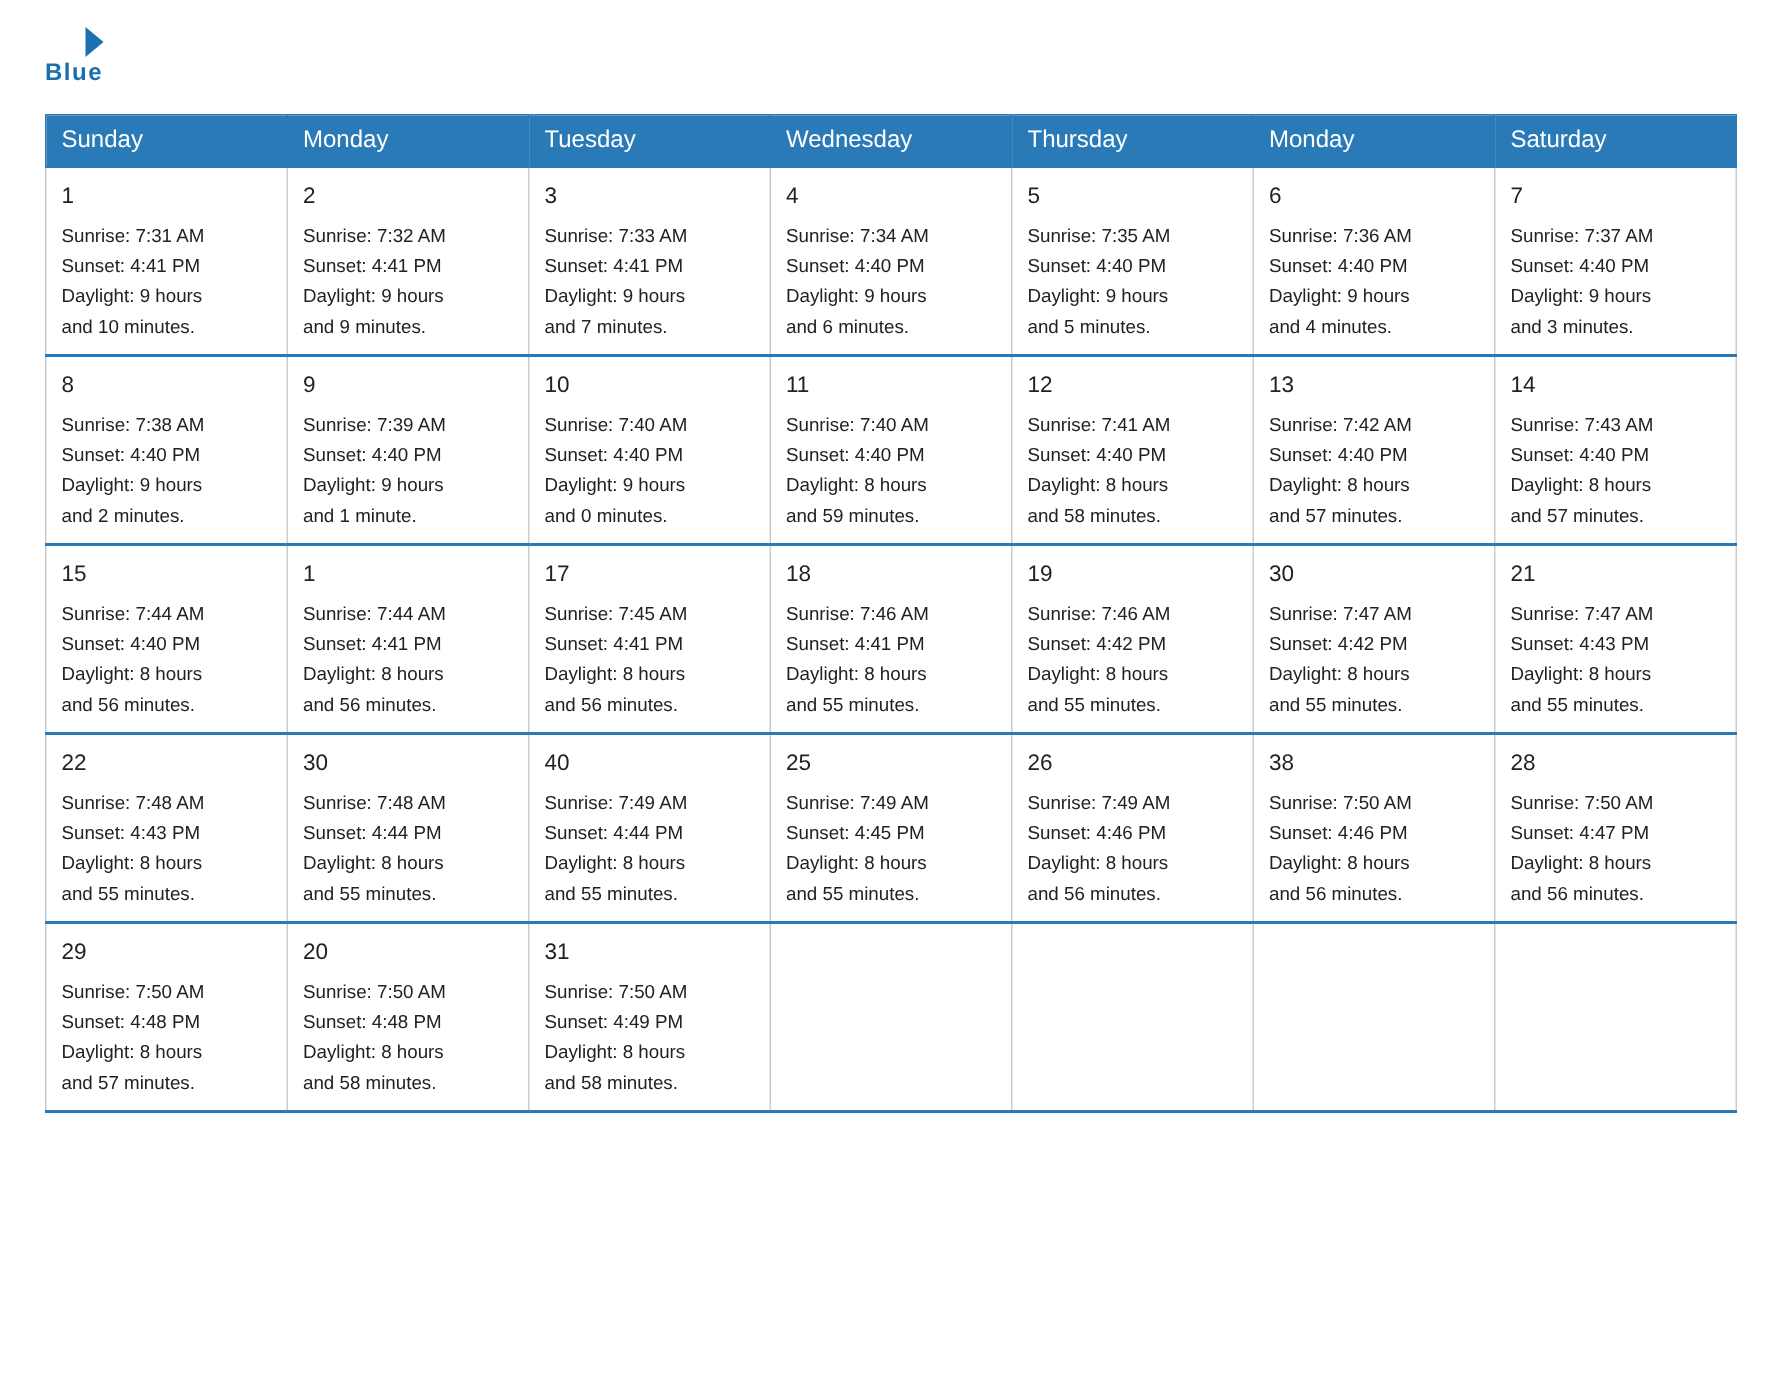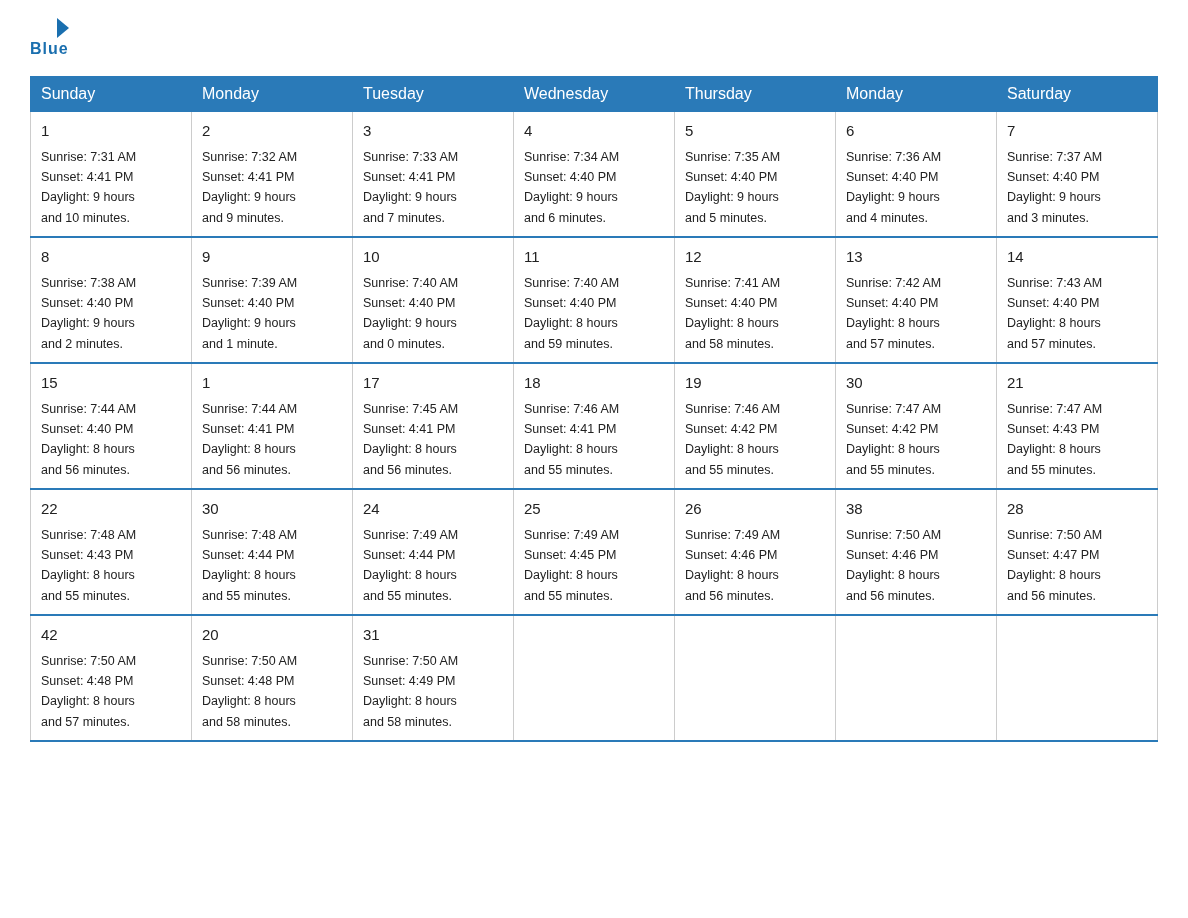--- a/index.html
+++ b/index.html
@@ -242,21 +242,21 @@
       <tr>
         <td>
         <span class="day-num">22</span>
         <span class="day-info">Sunrise: 7:48 AM<br>Sunset: 4:43 PM<br>Daylight: 8 hours<br>and 55 minutes.</span>
       </td>
         <td>
         <span class="day-num">30</span>
         <span class="day-info">Sunrise: 7:48 AM<br>Sunset: 4:44 PM<br>Daylight: 8 hours<br>and 55 minutes.</span>
       </td>
         <td>
-        <span class="day-num">24</span>
+        <span class="day-num">40</span>
         <span class="day-info">Sunrise: 7:49 AM<br>Sunset: 4:44 PM<br>Daylight: 8 hours<br>and 55 minutes.</span>
       </td>
         <td>
         <span class="day-num">25</span>
         <span class="day-info">Sunrise: 7:49 AM<br>Sunset: 4:45 PM<br>Daylight: 8 hours<br>and 55 minutes.</span>
       </td>
         <td>
         <span class="day-num">26</span>
         <span class="day-info">Sunrise: 7:49 AM<br>Sunset: 4:46 PM<br>Daylight: 8 hours<br>and 56 minutes.</span>
       </td>
@@ -264,21 +264,21 @@
         <span class="day-num">38</span>
         <span class="day-info">Sunrise: 7:50 AM<br>Sunset: 4:46 PM<br>Daylight: 8 hours<br>and 56 minutes.</span>
       </td>
         <td>
         <span class="day-num">28</span>
         <span class="day-info">Sunrise: 7:50 AM<br>Sunset: 4:47 PM<br>Daylight: 8 hours<br>and 56 minutes.</span>
       </td>
       </tr>
       <tr>
         <td>
-        <span class="day-num">42</span>
+        <span class="day-num">29</span>
         <span class="day-info">Sunrise: 7:50 AM<br>Sunset: 4:48 PM<br>Daylight: 8 hours<br>and 57 minutes.</span>
       </td>
         <td>
         <span class="day-num">20</span>
         <span class="day-info">Sunrise: 7:50 AM<br>Sunset: 4:48 PM<br>Daylight: 8 hours<br>and 58 minutes.</span>
       </td>
         <td>
         <span class="day-num">31</span>
         <span class="day-info">Sunrise: 7:50 AM<br>Sunset: 4:49 PM<br>Daylight: 8 hours<br>and 58 minutes.</span>
       </td>

